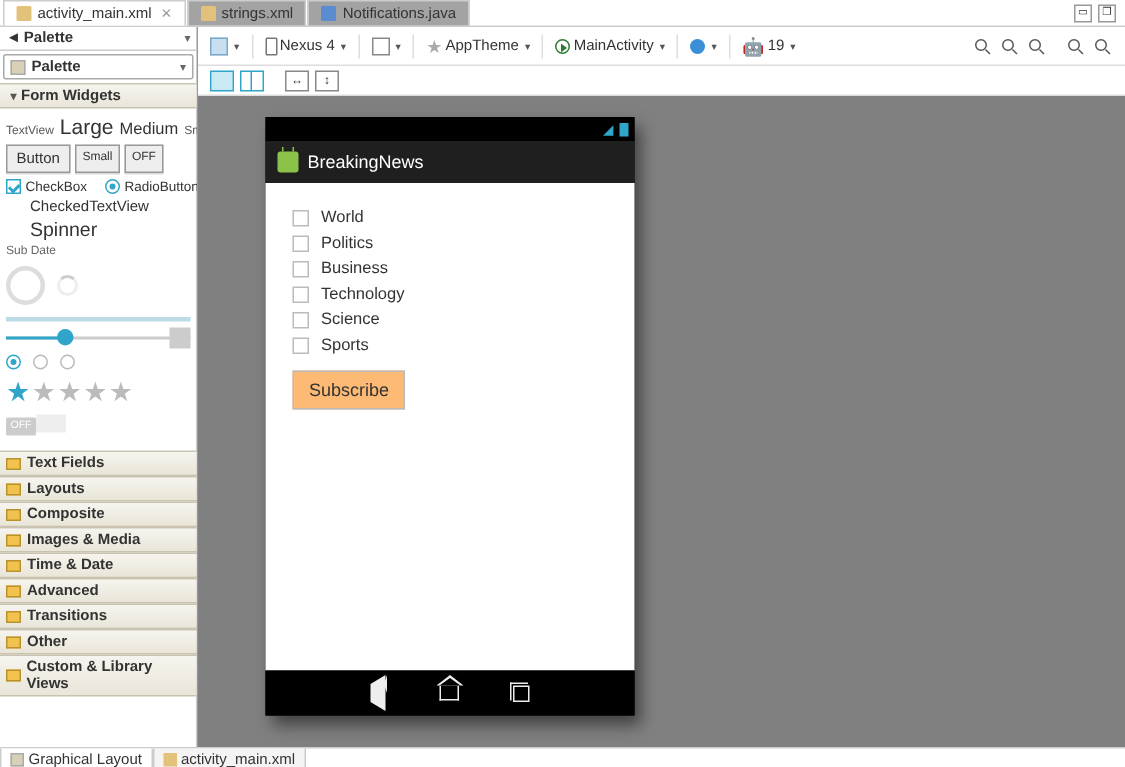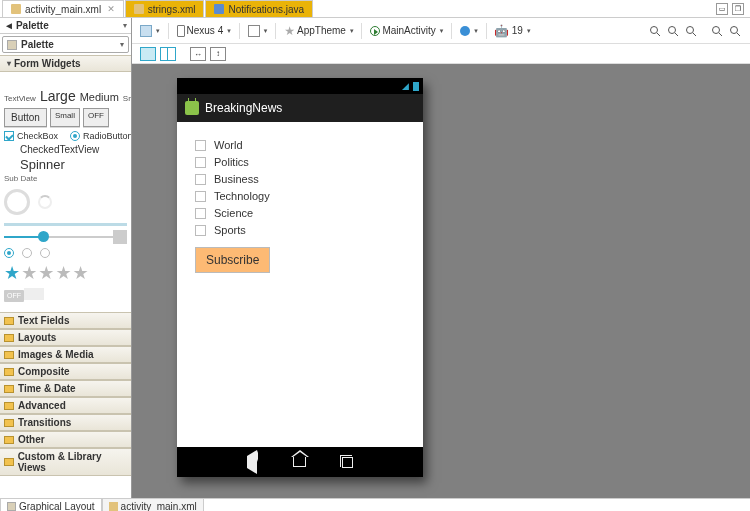--- a/index.html
+++ b/index.html
@@ -1,20 +1,20 @@
 <!DOCTYPE html>
 <html><head>
 <meta charset="utf-8">
 <style>
 * { margin: 0; padding: 0; box-sizing: border-box; font-family: Arial, Helvetica, sans-serif; }
 body { width: 750px; height: 511px; background: #fff; font-size: 11px; color: #333; overflow: hidden; }
 
 
 .tabs { display: flex; align-items: center; height: 18px; border-bottom: 1px solid #ccc; padding-left: 2px; gap: 0; }
-.tab { display: flex; align-items: center; gap: 4px; padding: 1px 8px; border: 1px solid #ccc; border-bottom: none; background: #eab308; cursor: pointer; font-size: 10px; height: 17px; margin-right: 1px; }
+.tab { display: flex; align-items: center; gap: 4px; padding: 1px 8px; border: 1px solid #ccc; border-bottom: none; background: #a3a3a3; cursor: pointer; font-size: 10px; height: 17px; margin-right: 1px; }
 .tab.active { background: #fff; }
 .fileico { width: 10px; height: 10px; display: inline-block; }
 .fileico.xml { background: #e2c27b; border-radius: 1px; }
 .fileico.java { background: #5b8bd0; border-radius: 1px; }
 .close-x { color: #999; font-size: 9px; margin-left: 2px; }
 .winbtns { margin-left: auto; display: flex; gap: 4px; padding-right: 6px; }
 .winbtn { width: 12px; height: 12px; border: 1px solid #999; font-size: 7px; text-align: center; line-height: 10px; cursor: pointer; }
 
 
 .main { display: flex; height: 480px; }
@@ -25,21 +25,21 @@
 .pal-head .tri { margin-right: 2px; }
 .pal-title { display: flex; align-items: center; padding: 2px 4px; border: 1px solid #aaa; margin: 2px; border-radius: 2px; font-size: 10px; }
 .pal-title span.grow { flex: 1; font-weight: bold; }
 .chev { font-size: 8px; color: #666; }
 
 .scroll { flex: 1; overflow-y: hidden; }
 .section-hdr { background: linear-gradient(#f6f4ee,#e9e5d8); border: 1px solid #c9c3af; border-left: none; border-right: none; padding: 2px 4px; font-size: 10px; font-weight: bold; display: flex; align-items: center; cursor: pointer; }
 .section-hdr .fold { width: 10px; text-align: center; font-size: 8px; color: #555; }
 .folder-ico { width: 10px; height: 8px; background: #f2c24e; border: 1px solid #b8922f; margin-right: 4px; }
 
-.widgets { padding: 14px 4px 6px 4px; }
+.widgets { padding: 2px 4px 6px 4px; }
 .txtline { display: flex; align-items: baseline; gap: 4px; margin: 2px 0; }
 .tv0 { font-size: 8px; color: #555; }
 .tv1 { font-size: 14px; }
 .tv2 { font-size: 11px; }
 .tv3 { font-size: 8px; color: #555; }
 
 .btnrow { display: flex; gap: 3px; margin: 4px 0; }
 .andbtn { border: 1px solid #999; background: #eee; padding: 3px 6px; font-size: 10px; cursor: pointer; box-shadow: 0 1px 0 rgba(0,0,0,0.15); }
 .andbtn.sm { font-size: 8px; padding: 2px 4px; }
 
@@ -229,25 +229,25 @@
         <div class="section-hdr">
             <span class="folder-ico"></span>
             <span>Text Fields</span>
           </div>
         <div class="section-hdr">
             <span class="folder-ico"></span>
             <span>Layouts</span>
           </div>
         <div class="section-hdr">
             <span class="folder-ico"></span>
+            <span>Composite</span>
+          </div>
+        <div class="section-hdr">
+            <span class="folder-ico"></span>
             <span>Images &amp; Media</span>
-          </div>
-        <div class="section-hdr">
-            <span class="folder-ico"></span>
-            <span>Composite</span>
           </div>
         <div class="section-hdr">
             <span class="folder-ico"></span>
             <span>Time &amp; Date</span>
           </div>
         <div class="section-hdr">
             <span class="folder-ico"></span>
             <span>Advanced</span>
           </div>
         <div class="section-hdr">

